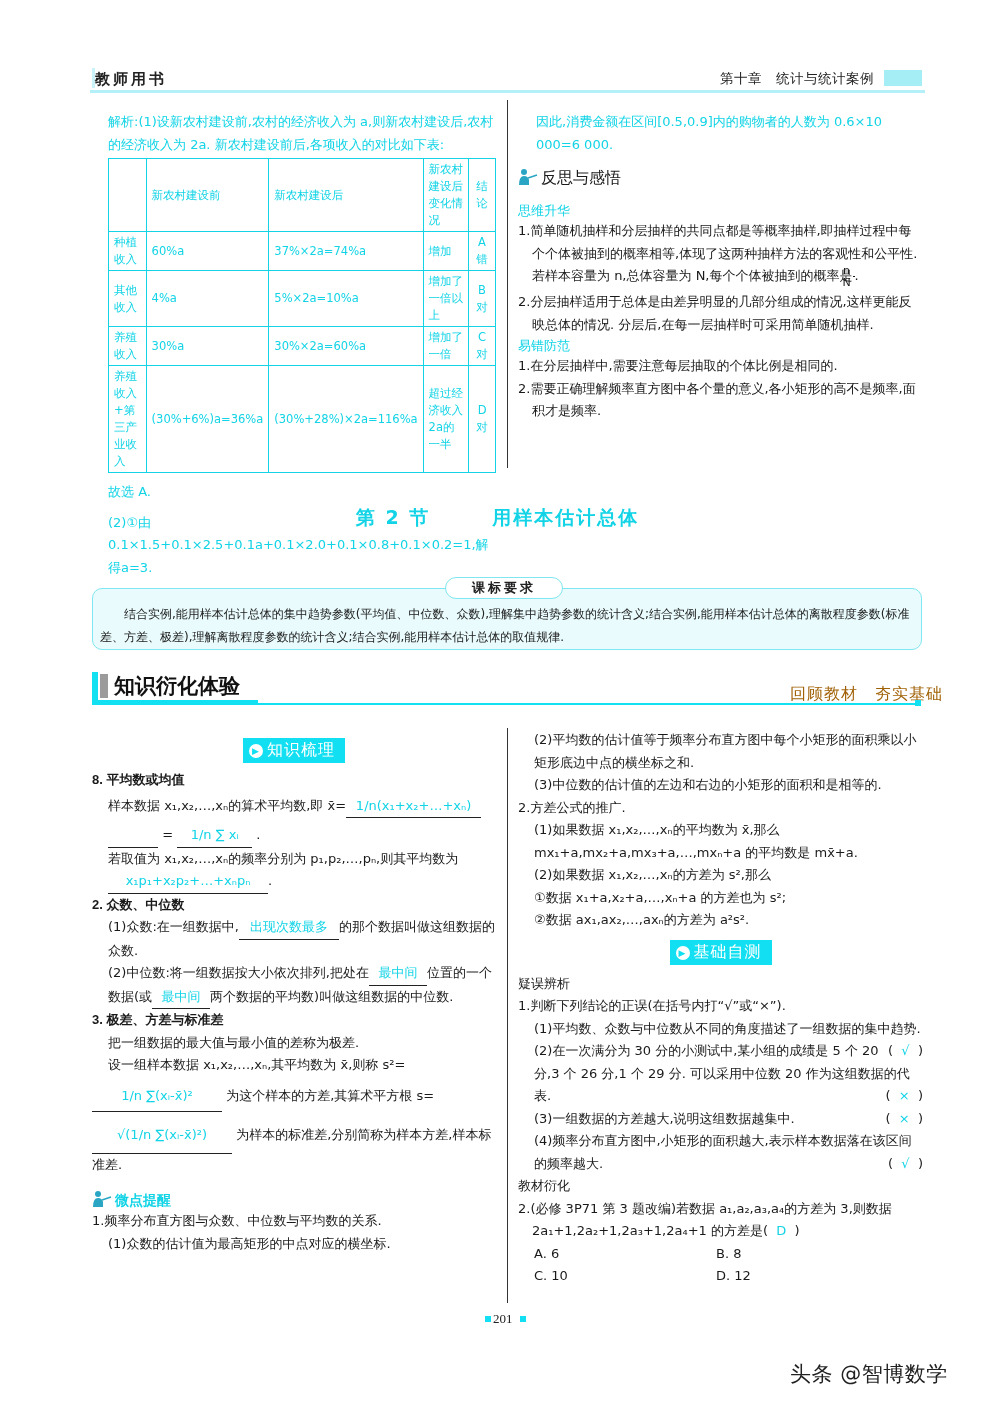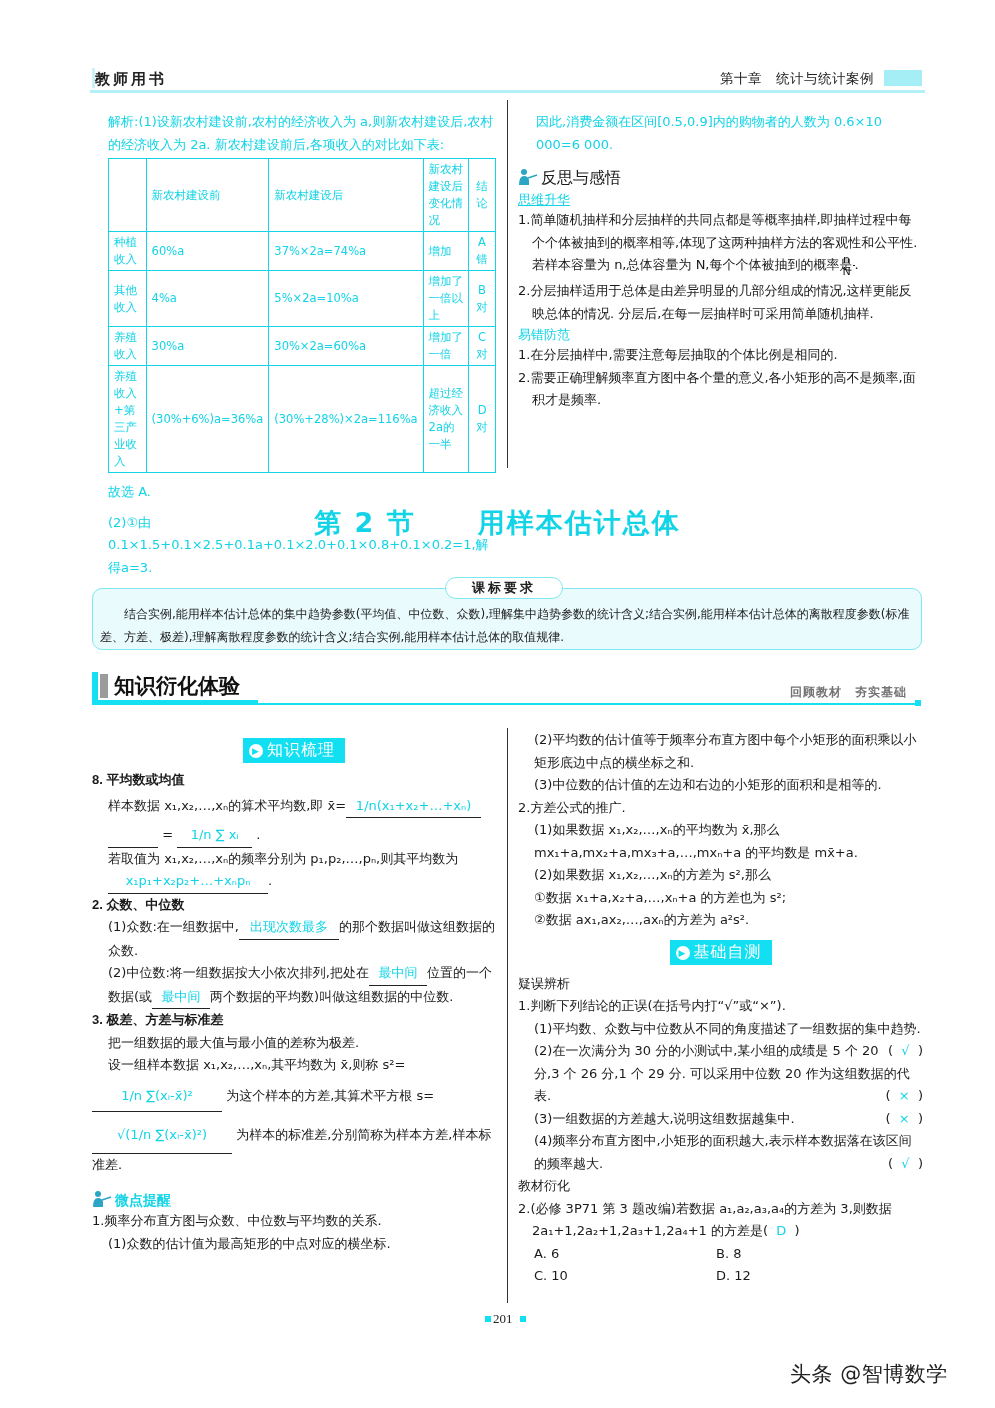--- a/index.html
+++ b/index.html
@@ -18,33 +18,33 @@
 
   .para { line-height: 22.5px; font-size: 13px; }
   .cy { color: #12d4e6; margin-top: 8px; }
 
   table.tbl { border-collapse: collapse; font-size: 11.5px; color: #12d4e6; }
   table.tbl td { border: 1.5px solid #12d4e6; padding: 2px 5px; line-height: 17px; vertical-align: middle; }
 
   .sub-head { font-size: 13px; color: #12d4e6; }
   .person-icon { display: inline-block; width: 20px; height: 18px; vertical-align: -3px; margin-right: 3px; }
 
-  .section-title { left: 0; width: 995px; top: 505px; text-align: center; font-size: 27px; color: #12d4e6; font-weight: bold; letter-spacing: 2px; }
+  .section-title { left: 0; width: 995px; top: 505px; text-align: center; font-size: 19px; color: #12d4e6; font-weight: bold; letter-spacing: 2px; }
   .section-title .num { margin-right: 62px; }
 
   .kb-box { left: 92px; top: 588px; width: 830px; height: 62px; border: 1.5px solid #7fe7f1; border-radius: 10px; background: #e9fbfd; }
   .kb-tag { left: 445px; top: 577px; width: 118px; height: 22px; border: 1.5px solid #7fe7f1; border-radius: 11px; background: #ffffff; text-align: center; font-size: 13px; font-weight: bold; letter-spacing: 3px; line-height: 19px; color: #222; }
   .kb-text { left: 100px; top: 603px; width: 815px; font-size: 12px; line-height: 23px; color: #222; text-indent: 2em; }
 
   .ks-bar { left: 92px; top: 672px; width: 6px; height: 30px; background: #13e0f0; }
   .ks-bar2 { left: 100px; top: 674px; width: 8px; height: 24px; background: #9b9b9b; }
   .ks-title { left: 114px; top: 672px; font-family: "DejaVu Serif", "Liberation Serif", serif; font-size: 21px; font-weight: bold; color: #111; }
   .ks-under-thick { left: 92px; top: 700px; width: 166px; height: 5px; background: #13e0f0; }
   .ks-under-thin { left: 258px; top: 703px; width: 660px; height: 1.5px; background: #13e0f0; }
-  .ks-right { left: 790px; top: 684px; font-size: 12px; color: #737373; font-weight: bold; letter-spacing: 1px; font-family: "DejaVu Serif", "Liberation Serif", serif; }
+  .ks-right { left: 790px; top: 684px; font-size: 16px; color: #a16207; font-weight: normal; letter-spacing: 1px; font-family: "DejaVu Serif", "Liberation Serif", serif; }
   .ks-sq { left: 915px; top: 700px; width: 6px; height: 6px; background: #13e0f0; }
 
   .pill { background: #12e0f2; color: #ffffff; font-size: 16px; padding: 2px 10px 2px 6px; display: inline-block; letter-spacing: 1px; }
   .pill .tri { display: inline-block; width: 14px; height: 14px; border-radius: 50%; background: #fff; color: #12e0f2; font-size: 9px; line-height: 14px; text-align: center; margin-right: 4px; vertical-align: 1px; }
 
   .blank { display: inline-block; border-bottom: 1px solid #222; color: #12d4e6; text-align: center; }
   .bold-num { font-weight: bold; font-family: "Liberation Sans", sans-serif; }
   .mark { color: #12d4e6; }
   .judge { float: right; }
 
@@ -115,21 +115,21 @@
 
 <div class="abs" style="left:518px;top:103px;width:405px;">
   <div class="para cy" style="padding-left:18px;">因此,消费金额在区间[0.5,0.9]内的购物者的人数为 0.6×10 000=6 000.</div>
   <div style="margin-top:12px;font-size:16px;">
     <svg class="person-icon" viewBox="0 0 20 18">
       <circle cx="6" cy="4" r="3" fill="#2aa6c4"></circle>
       <path d="M1 17 Q1 8 6 8 Q10 8 11 12 L11 17 Z" fill="#2aa6c4"></path>
       <path d="M10 10 L19 7" stroke="#2aa6c4" stroke-width="1.5"></path>
     </svg><span>反思与感悟</span>
   </div>
-  <div class="sub-head" style="margin-top:2px;text-decoration:underline;">思维升华</div>
+  <div class="sub-head" style="margin-top:13px;">思维升华</div>
   <div class="para" style="padding-left:14px;text-indent:-14px;">
     <span>1.简单随机抽样和分层抽样的共同点都是等概率抽样,即抽样过程中每个个体被抽到的概率相等,体现了这两种抽样方法的客观性和公平性. 若样本容量为 n,总体容量为 N,每个个体被抽到的概率是</span><span class="frac"><span class="n">n</span><span class="d">N</span></span>.
   </div>
   <div class="para" style="padding-left:14px;text-indent:-14px;margin-top:3px;">2.分层抽样适用于总体是由差异明显的几部分组成的情况,这样更能反映总体的情况. 分层后,在每一层抽样时可采用简单随机抽样.</div>
   <div class="sub-head" style="margin-top:1px;">易错防范</div>
   <div class="para" style="padding-left:14px;text-indent:-14px;">1.在分层抽样中,需要注意每层抽取的个体比例是相同的.</div>
   <div class="para" style="padding-left:14px;text-indent:-14px;">2.需要正确理解频率直方图中各个量的意义,各小矩形的高不是频率,面积才是频率.</div>
 </div>
 
 <div class="abs section-title">

